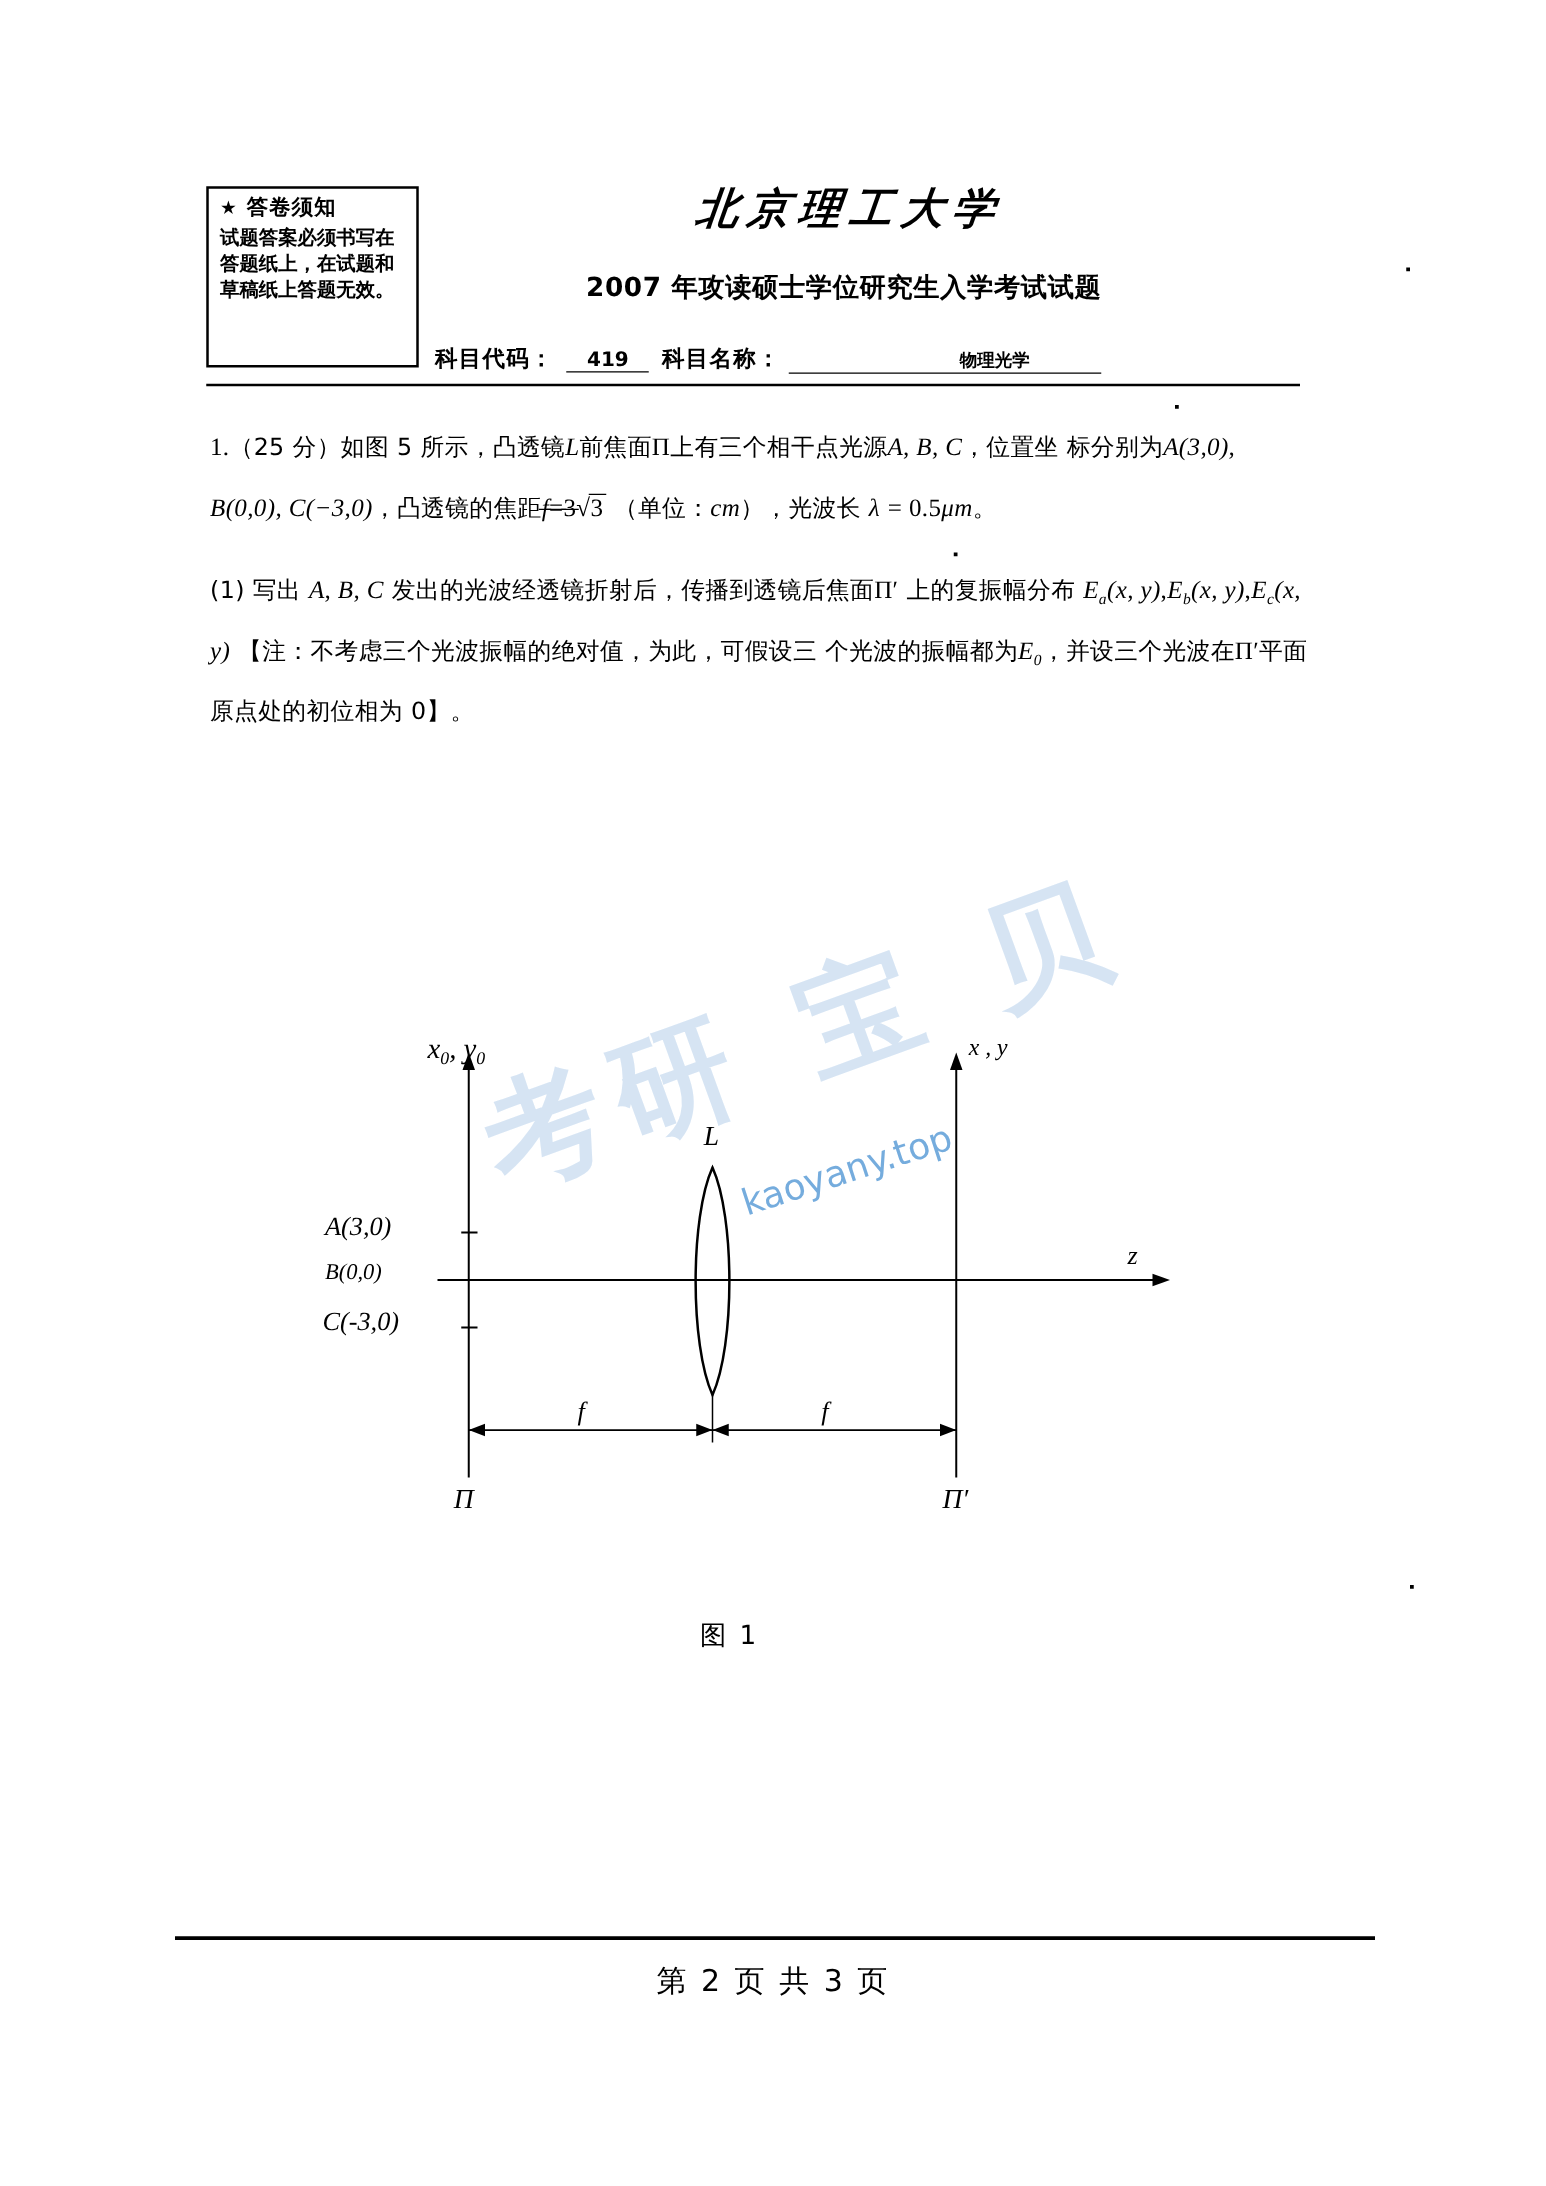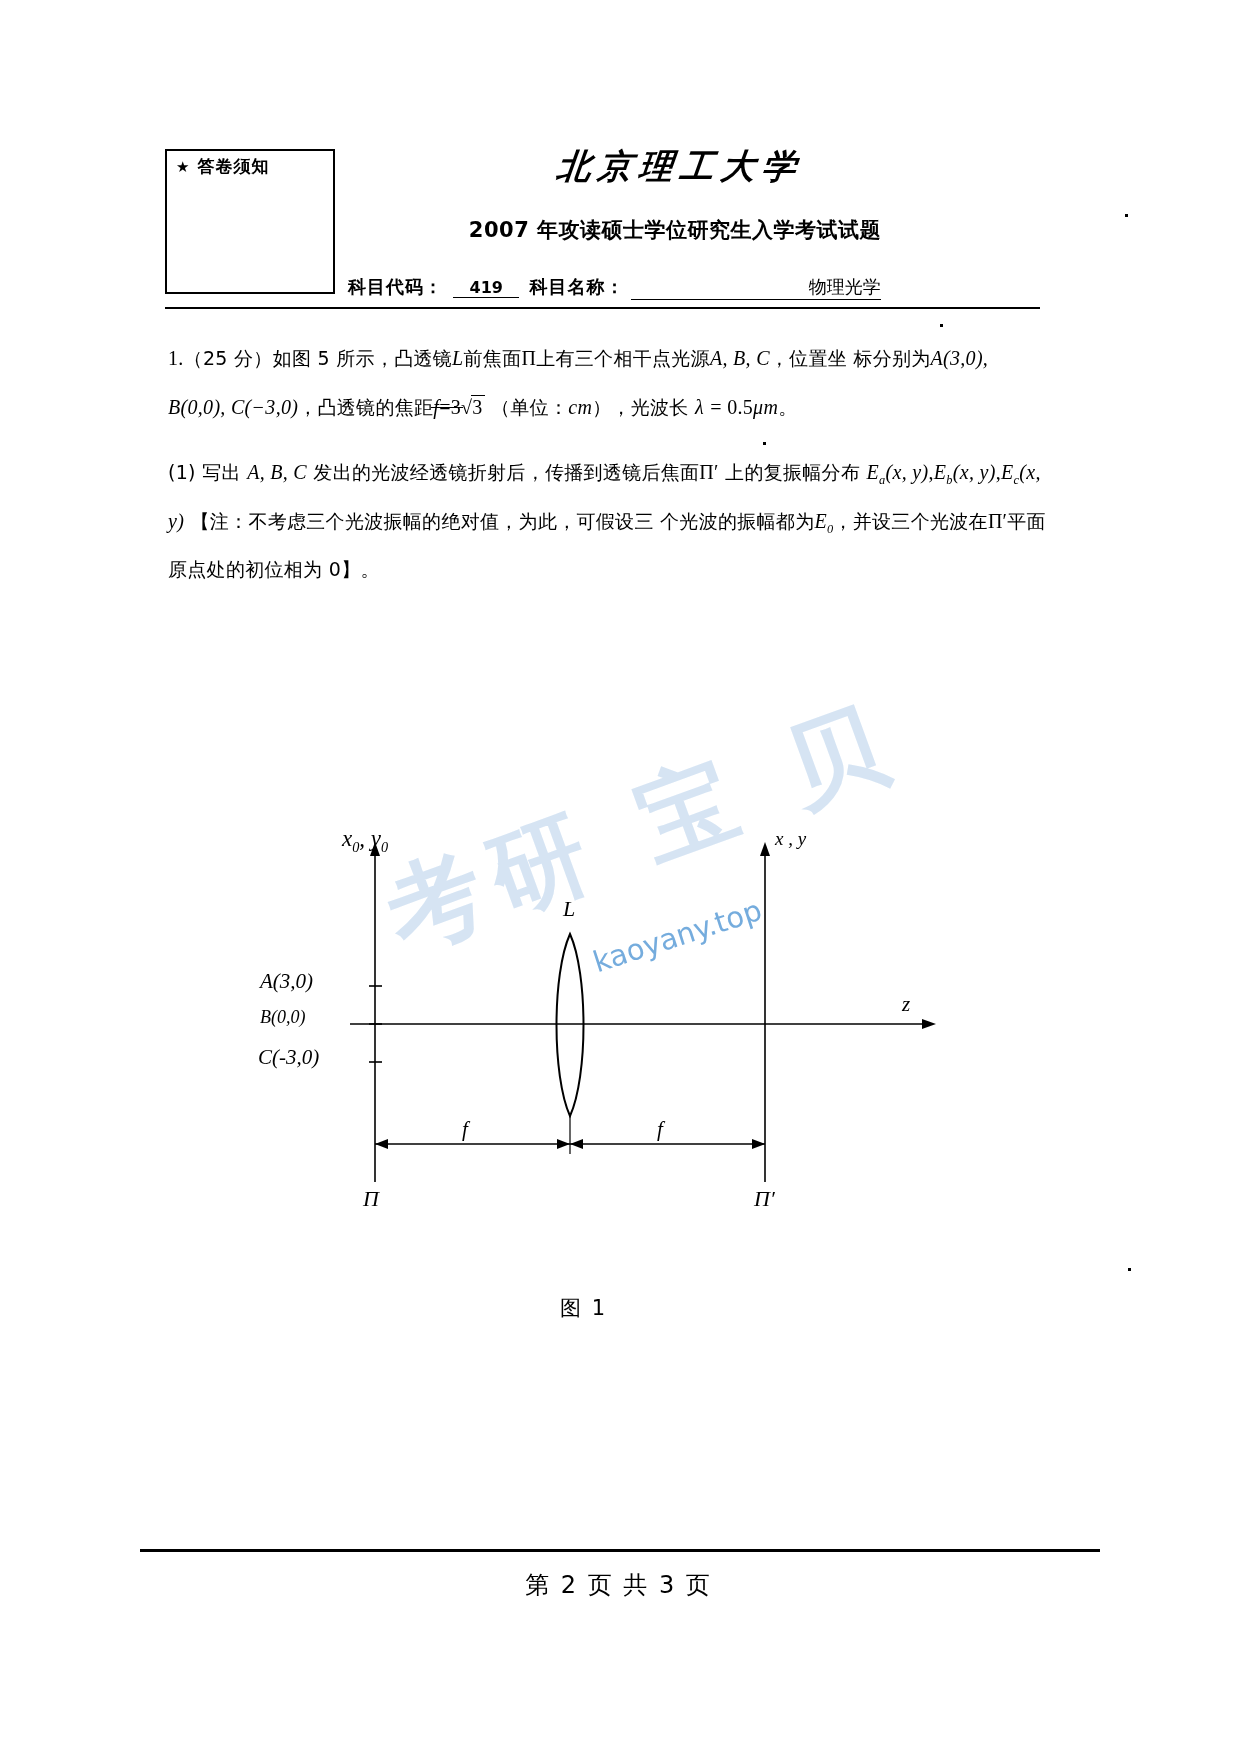--- a/index.html
+++ b/index.html
@@ -92,23 +92,23 @@
     text-align: center;
     border-bottom: 1.5px solid #000;
     font-size: 16px;
     font-weight: bold;
     margin: 0 4px;
   }
   .subject-name {
     display: inline-block;
     min-width: 250px;
     border-bottom: 1.5px solid #000;
-    text-align: right;
-    font-size: 18px;
-    font-weight: normal;
+    text-align: center;
+    font-size: 14px;
+    font-weight: bold;
     padding-left: 80px;
   }
   .hr-main {
     position: absolute;
     left: 165px; top: 303px;
     width: 875px; height: 0;
     border-top: 2.5px solid #000;
   }
 
   
@@ -225,20 +225,21 @@
 <body>
 
 <div class="page">
 
   <div class="header">
 
     <div class="notice-box">
       <div class="notice-title">
         <span class="notice-star">★</span><span>答卷须知</span>
       </div>
+      <div class="notice-body">试题答案必须书写在答题纸上，在试题和草稿纸上答题无效。</div>
     </div>
 
     <div class="univ-title">北京理工大学</div>
 
     <div class="exam-title">2007 年攻读硕士学位研究生入学考试试题</div>
 
     <div class="subject-line">
       <span class="lbl">科目代码：</span>
       <span class="subject-code">419</span>
       <span class="lbl">科目名称：</span>

